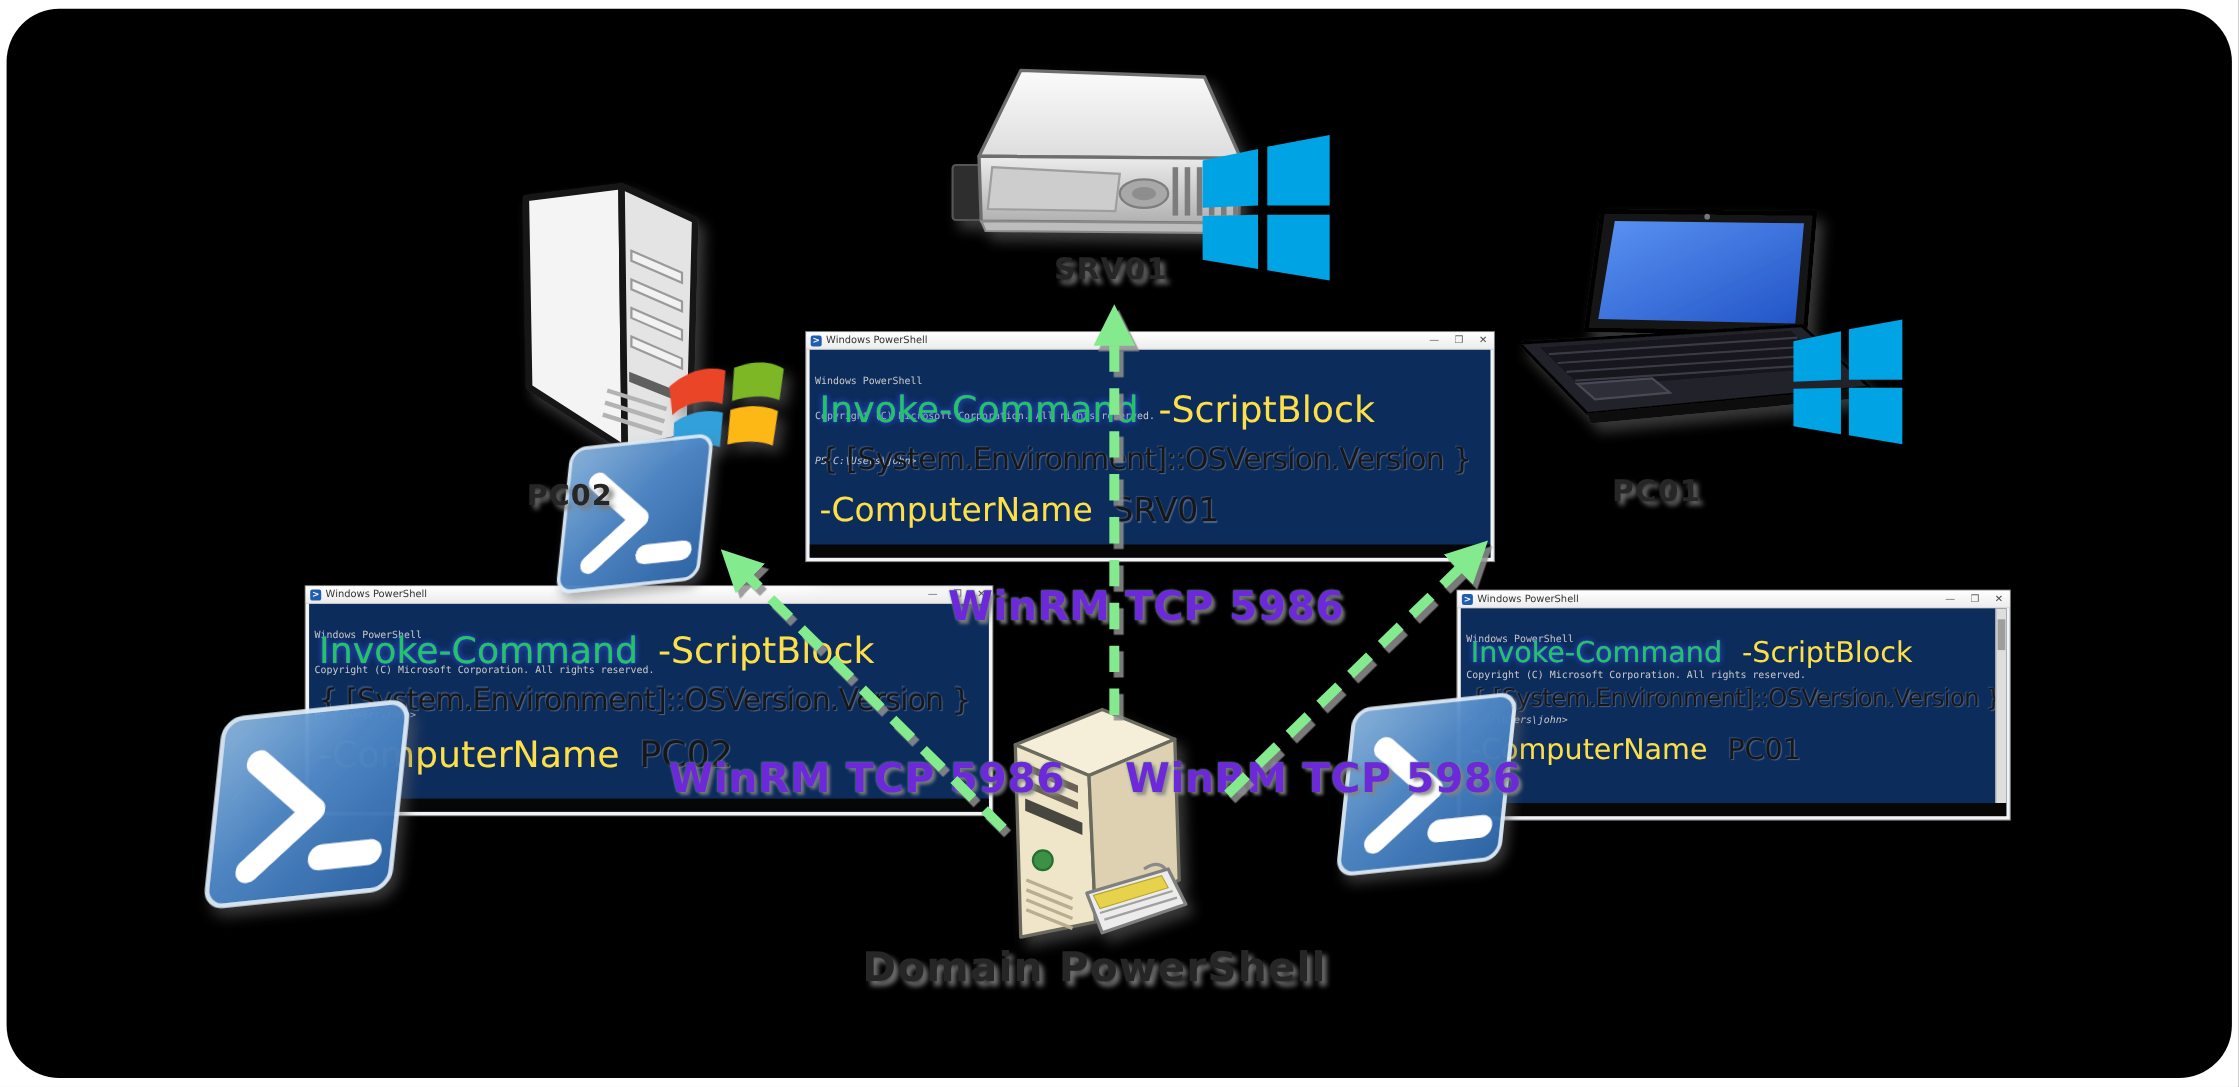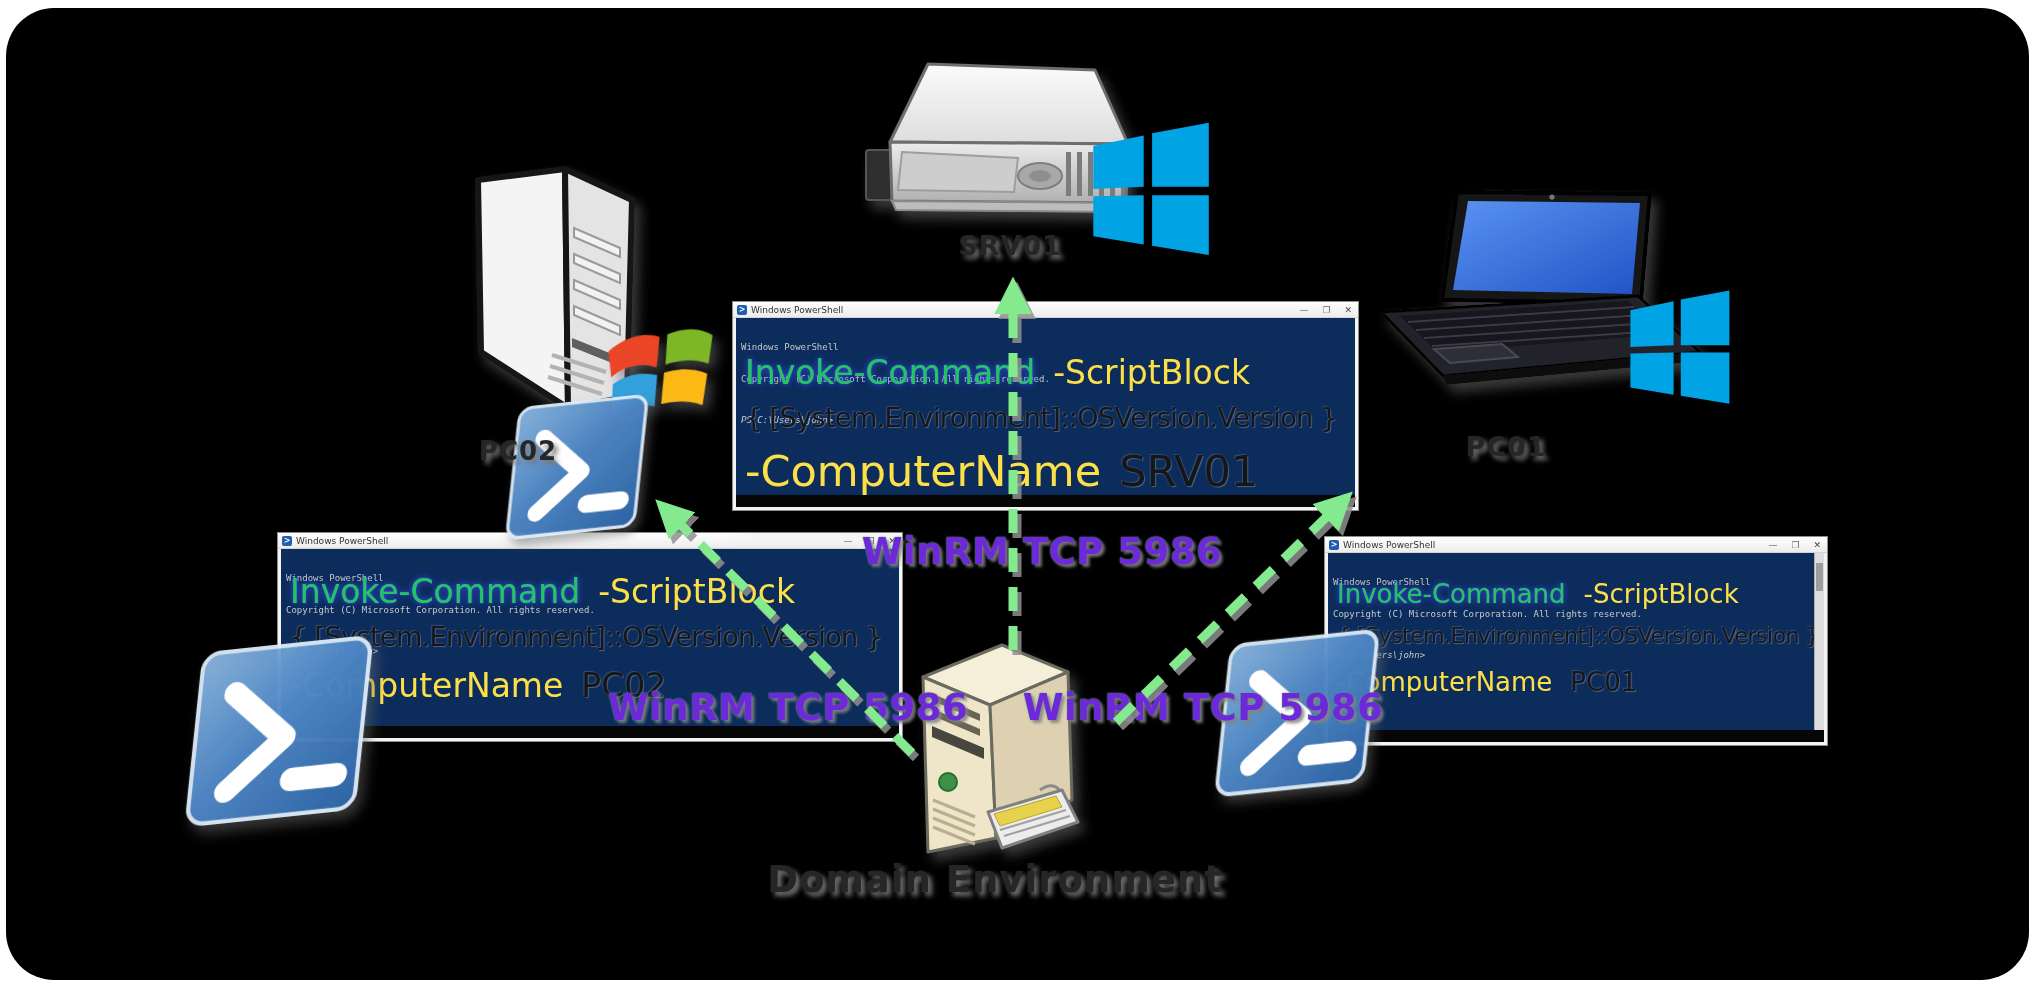--- a/index.html
+++ b/index.html
@@ -23,21 +23,21 @@
           color:#c9c9c9;white-space:pre;}
   .banner .prompt{margin-top:10px;font-style:italic;}
   .cmdline{position:absolute;left:9px;white-space:nowrap;line-height:1;}
   .tok-cmd{color:#22c55e;text-shadow:0 0 6px rgba(60,90,255,.95),0 0 1px #6b7bff;}
   .tok-param{color:#fde047;}
   .tok-script{color:#161616;text-shadow:1px 1px 1px rgba(190,200,220,.35),-1px -1px 1px rgba(190,200,220,.22);}
   .tok-name{color:#161616;text-shadow:1px 1px 1px rgba(190,200,220,.35),-1px -1px 1px rgba(190,200,220,.22);margin-left:18px;}
   .gap{margin-left:18px;}
   .strip{position:absolute;left:0;right:0;bottom:0;height:12px;background:#060606;}
   .w-left .l1{top:26px;font-size:33px;}  .w-left .l2{top:74px;font-size:27px;letter-spacing:-0.6px;}  .w-left .l3{top:120px;font-size:33px;}
-  .w-center .l1{top:38px;font-size:33px;}.w-center .l2{top:86px;font-size:27px;letter-spacing:-0.6px;}.w-center .l3{top:132px;font-size:43px;}
+  .w-center .l1{top:38px;font-size:33px;}.w-center .l2{top:86px;font-size:27px;letter-spacing:-0.6px;}.w-center .l3{top:132px;font-size:30px;}
   .w-right .l1{top:28px;font-size:26px;} .w-right .l2{top:72px;font-size:22px;letter-spacing:-0.5px;} .w-right .l3{top:116px;font-size:26px;}
   .sb{position:absolute;top:0;bottom:12px;right:0;width:9px;background:#dedede;border-left:1px solid #aeaeae;}
   .sb-thumb{position:absolute;top:10px;left:1px;width:7px;height:28px;background:#9e9e9e;}
 
   
   .node-label{position:absolute;transform:translateX(-50%);color:#262626;font-weight:700;
               text-shadow:4px 4px 5px rgba(120,120,120,.95);letter-spacing:1px;z-index:5;white-space:nowrap;}
   .link-label{position:absolute;transform:translateX(-50%);color:#6d28d9;font-weight:800;font-size:37px;
               text-shadow:3px 3px 3px rgba(130,130,130,.85),0 0 2px #4db45f;letter-spacing:0.5px;z-index:5;white-space:nowrap;}
 </style>
@@ -226,21 +226,21 @@
       <div class="sb">
           <div class="sb-thumb"></div>
         </div>
       <div class="strip"></div>
     </div>
   </div>
 
   <div class="node-label" style="left:1010px;top:230px;font-size:27px;">SRV01</div>
   <div class="node-label" style="left:518px;top:436px;font-size:26px;">PC02</div>
   <div class="node-label" style="left:1506px;top:431px;font-size:27px;">PC01</div>
-  <div class="node-label" style="left:995px;top:858px;font-size:37px;">Domain Environment</div>
+  <div class="node-label" style="left:995px;top:858px;font-size:37px;">Domain PowerShell</div>
 
   <div class="link-label" style="left:1042px;top:530px;">WinRM TCP 5986</div>
   <div class="link-label" style="left:788px;top:686px;">WinRM TCP 5986</div>
   <div class="link-label" style="left:1203px;top:686px;">WinRM TCP 5986</div>
 
   <svg class="layer z6" viewBox="0 0 2035 988">
     <defs>
       <marker id="ah" viewBox="0 0 12 12" refX="9" refY="6" markerWidth="4.2" markerHeight="4.2" orient="auto">
         <path d="M0,0 L12,6 L0,12 Z" fill="#84ea8e"></path>
       </marker>

